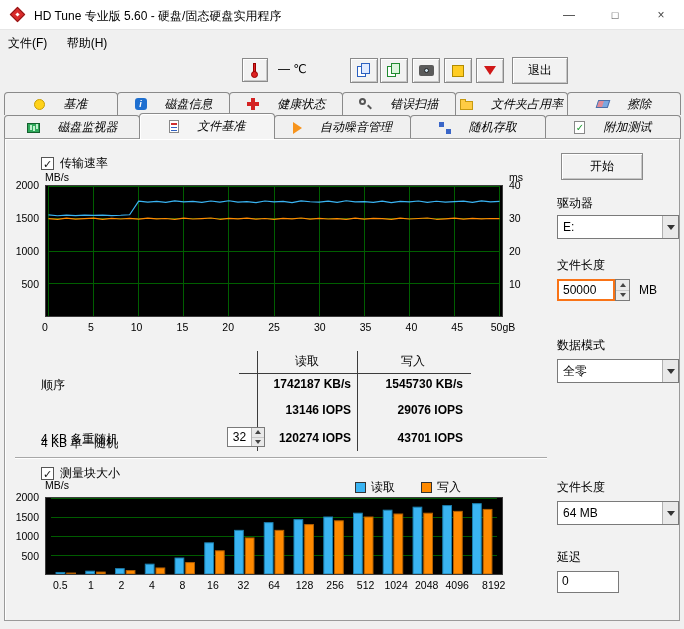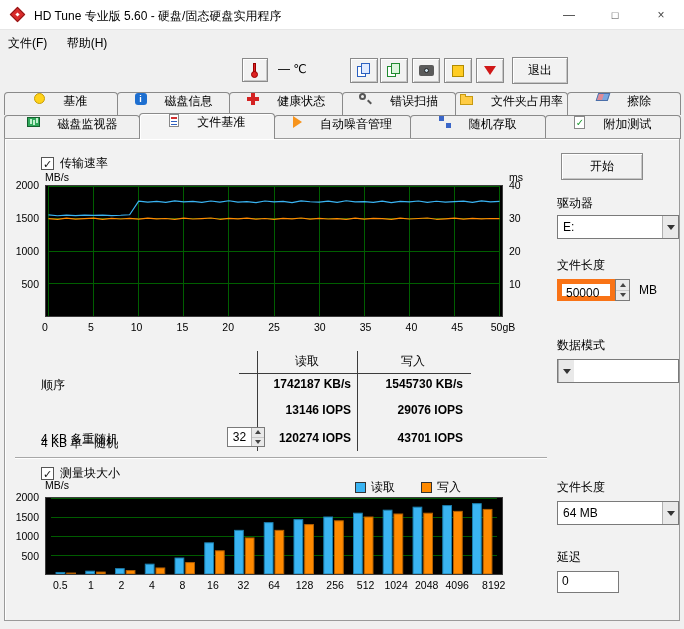--- a/index.html
+++ b/index.html
@@ -48,21 +48,21 @@
   .i-copyg i{background:#ddf5de;border-color:#1f8a2f;}
   .i-camera{position:relative;width:15px;height:11px;background:#5a5a5a;border-radius:2px;}
   .i-camera i{position:absolute;left:5px;top:3px;width:5px;height:5px;border-radius:50%;background:#cfe3ef;border:1px solid #222;}
   .i-save{width:12px;height:12px;background:#ffcc22;border:1px solid #b08a00;}
   .i-reddown{width:0;height:0;border-left:6px solid transparent;border-right:6px solid transparent;border-top:9px solid #d01818;}
 
   
   .tabrow{position:absolute;left:4px;width:676px;display:flex;}
   #tabrow1{top:92px;height:23px;}
   #tabrow2{top:115px;height:24px;}
-  .tab{flex:1;display:flex;align-items:flex-start;justify-content:center;gap:18px;background:#f0f0f0;border:1px solid #8a8a8a;border-bottom:none;border-radius:4px 4px 0 0;margin-right:-1px;white-space:nowrap;}
+  .tab{flex:1;display:flex;align-items:center;justify-content:center;gap:18px;background:#f0f0f0;border:1px solid #8a8a8a;border-bottom:none;border-radius:4px 4px 0 0;margin-right:-1px;white-space:nowrap;font-style:italic;}
   .tab.active{background:#f4f4f4;margin-top:-2px;z-index:3;box-shadow:inset 1px 1px 0 #fff;}
 
   
   .ti{display:inline-block;position:relative;}
   .ti-bulb{width:11px;height:11px;border-radius:50%;background:#ffd21a;border:1px solid #c79e06;}
   .ti-info{width:12px;height:12px;border-radius:3px;background:#1e6fd0;color:#fff;font-size:9px;font-weight:bold;text-align:center;line-height:12px;}
   .ti-health{width:12px;height:12px;}
   .ti-health b{position:absolute;left:4px;top:0;width:4px;height:12px;background:#d42222;}
   .ti-health i{position:absolute;left:0;top:4px;width:12px;height:4px;background:#d42222;}
   .ti-scan{width:13px;height:13px;}
@@ -132,21 +132,21 @@
   #bar-ylabel{left:34px;top:2px;}
   #bar-legend{position:absolute;left:344px;top:2px;display:flex;gap:26px;align-items:center;}
   .leg-item{display:flex;align-items:center;gap:5px;}
   .leg-swatch{width:11px;height:11px;border:1px solid #333;}
 
   
   .plabel{position:absolute;white-space:nowrap;}
   #drive-label{left:552px;top:56px;}
   #drive-combo2{left:552px;top:76px;width:122px;}
   #fl-label{left:552px;top:118px;}
-  #fl-input{position:absolute;left:552px;top:140px;width:58px;height:22px;background:#fff;border:5px solid #f97316;padding:2px 4px;}
+  #fl-input{position:absolute;left:552px;top:140px;width:58px;height:22px;background:#fff;border:2px solid #f97316;padding:2px 4px;}
   #fl-spin{left:610px;top:140px;width:15px;height:22px;}
   #fl-spin .arrs{width:100%;border-left:none;}
   #fl-unit{left:634px;top:144px;}
   #dm-label{left:552px;top:198px;}
   #dm-combo{left:552px;top:220px;width:122px;}
   #bfl-label{left:552px;top:340px;}
   #bfl-combo{left:552px;top:362px;width:122px;}
   #delay-label{left:552px;top:410px;}
   #delay-input{position:absolute;left:552px;top:432px;width:62px;height:22px;background:#fff;border:1px solid #7a7a7a;padding:2px 4px;}
 </style>
@@ -452,20 +452,21 @@
         </div>
       <div>
           <span class="tri-down-s"></span>
         </div>
     </span>
   </div>
   <span class="plabel" id="fl-unit">MB</span>
 
   <span class="plabel" id="dm-label">数据模式</span>
   <div class="combo" id="dm-combo">
+    <span class="val">全零</span>
     <span class="drop">
         <span class="tri-down"></span>
       </span>
   </div>
 
   <span class="plabel" id="bfl-label">文件长度</span>
   <div class="combo" id="bfl-combo">
     <span class="val">64 MB</span>
     <span class="drop">
         <span class="tri-down"></span>

